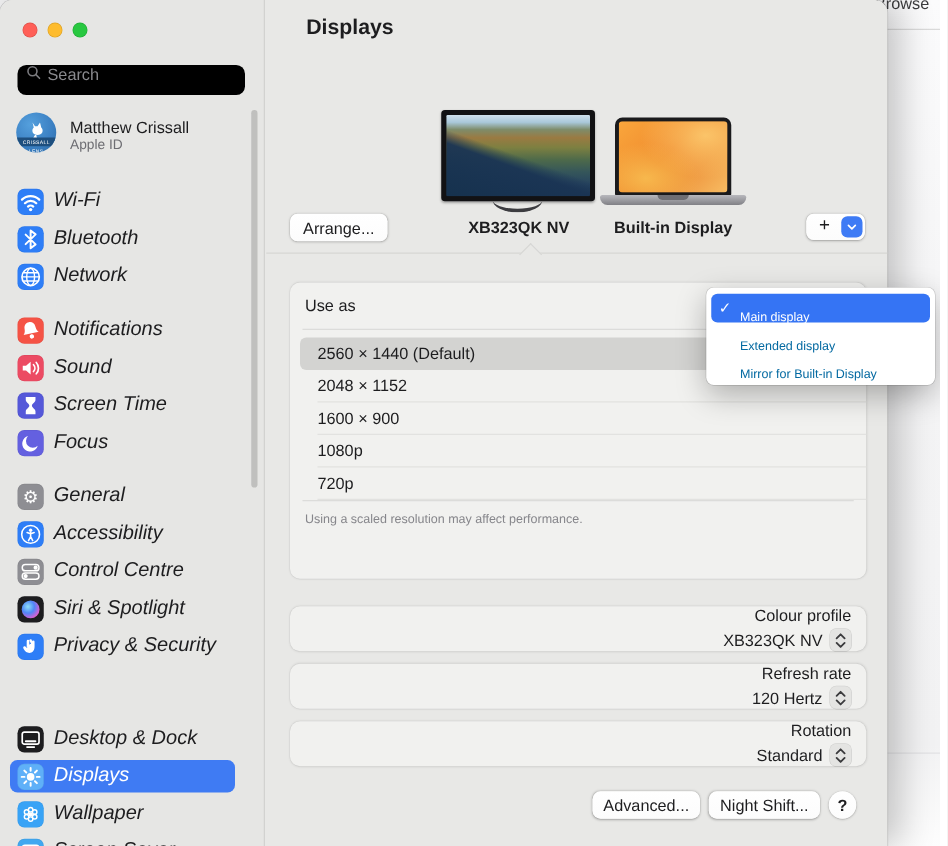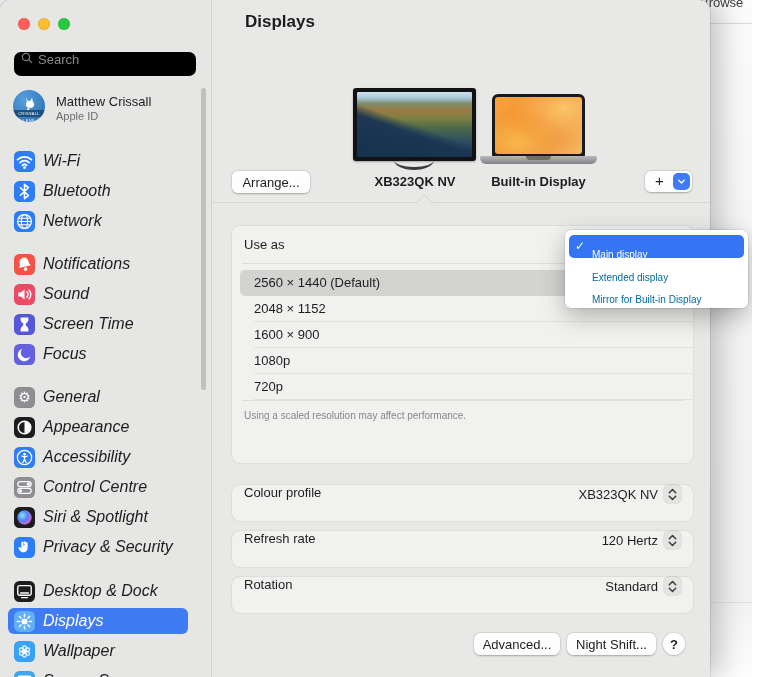--- a/index.html
+++ b/index.html
@@ -107,21 +107,21 @@
     height:1px; background:#e2e2e0; }
   .res-row.selected { margin:0 8px; padding-left:14px; background:#d3d3d1; border-radius:5px; }
   #res-list { padding-top:6px; height:136px; }
   .showall-row { position:relative; height:30px; display:flex; align-items:center; padding-left:12px; }
   .toggle { position:absolute; right:7px; top:6px; width:30px; height:18px; border-radius:9px;
     background:#d8d8d6; box-shadow:inset 0 0 0 0.5px rgba(0,0,0,0.06); }
   .knob { position:absolute; left:1px; top:1px; width:16px; height:16px; border-radius:50%;
     background:#fff; box-shadow:0 1px 2px rgba(0,0,0,0.35); }
   .note { padding:9px 12px 0 12px; font-size:10px; color:#86868b; }
 
-  .rowcard { height:36px; display:flex; align-items:flex-start; padding:0 12px; }
+  .rowcard { height:36px; display:flex; align-items:flex-end; padding:0 12px;flex-direction:column; }
   .rc-label { flex:1; }
   .rc-value { display:flex; align-items:center; }
   .rc-text { margin-right:6px; }
   .stepper { width:17px; height:18px; border-radius:5px; background:#e4e4e2;
     box-shadow:0 0 0 0.5px rgba(0,0,0,0.14); display:flex; align-items:center; justify-content:center; }
 
   .advanced  { left:261px; top:429px; width:86px; height:22px; border-radius:6.5px; }
   .nightshift{ left:354px; top:429px; width:89px; height:22px; border-radius:6.5px; }
   .help { left:450px; top:429px; width:22px; height:22px; border-radius:50%; font-weight:700; }
 
@@ -246,29 +246,20 @@
             </div>
           </div>
           <div class="nav-group" style="top: 384px;">
             <div class="nav-row">
               <span class="nav-icon" style="background: rgb(142, 142, 147);">
                 <span class="glyph">⚙</span>
               </span>
               <span class="nav-label">General</span>
             </div>
             <div class="nav-row">
-              <span class="nav-icon" style="background: rgb(29, 29, 31);">
-                <svg width="21" height="21" viewBox="0 0 20 20">
-                  <circle cx="10" cy="10" r="6" fill="none" stroke="#fff" stroke-linecap="round" stroke-width="1.5"></circle>
-                  <path d="M10 4a6 6 0 0 1 0 12z" fill="#fff"></path>
-                </svg>
-              </span>
-              <span class="nav-label">Appearance</span>
-            </div>
-            <div class="nav-row">
               <span class="nav-icon" style="background: rgb(46, 126, 247);">
                 <svg width="21" height="21" viewBox="0 0 20 20">
                   <circle cx="10" cy="10" r="6.8" fill="none" stroke="#fff" stroke-linecap="round" stroke-width="1.2"></circle>
                   <circle cx="10" cy="6.8" r="1.3" fill="#fff"></circle>
                   <path d="M10 8.6v3.2M10 9.6l-2.7-1M10 9.6l2.7-1M10 11.8l-1.6 3M10 11.8l1.6 3" fill="none" stroke="#fff" stroke-linecap="round" stroke-width="1.2"></path>
                 </svg>
               </span>
               <span class="nav-label">Accessibility</span>
             </div>
             <div class="nav-row">

